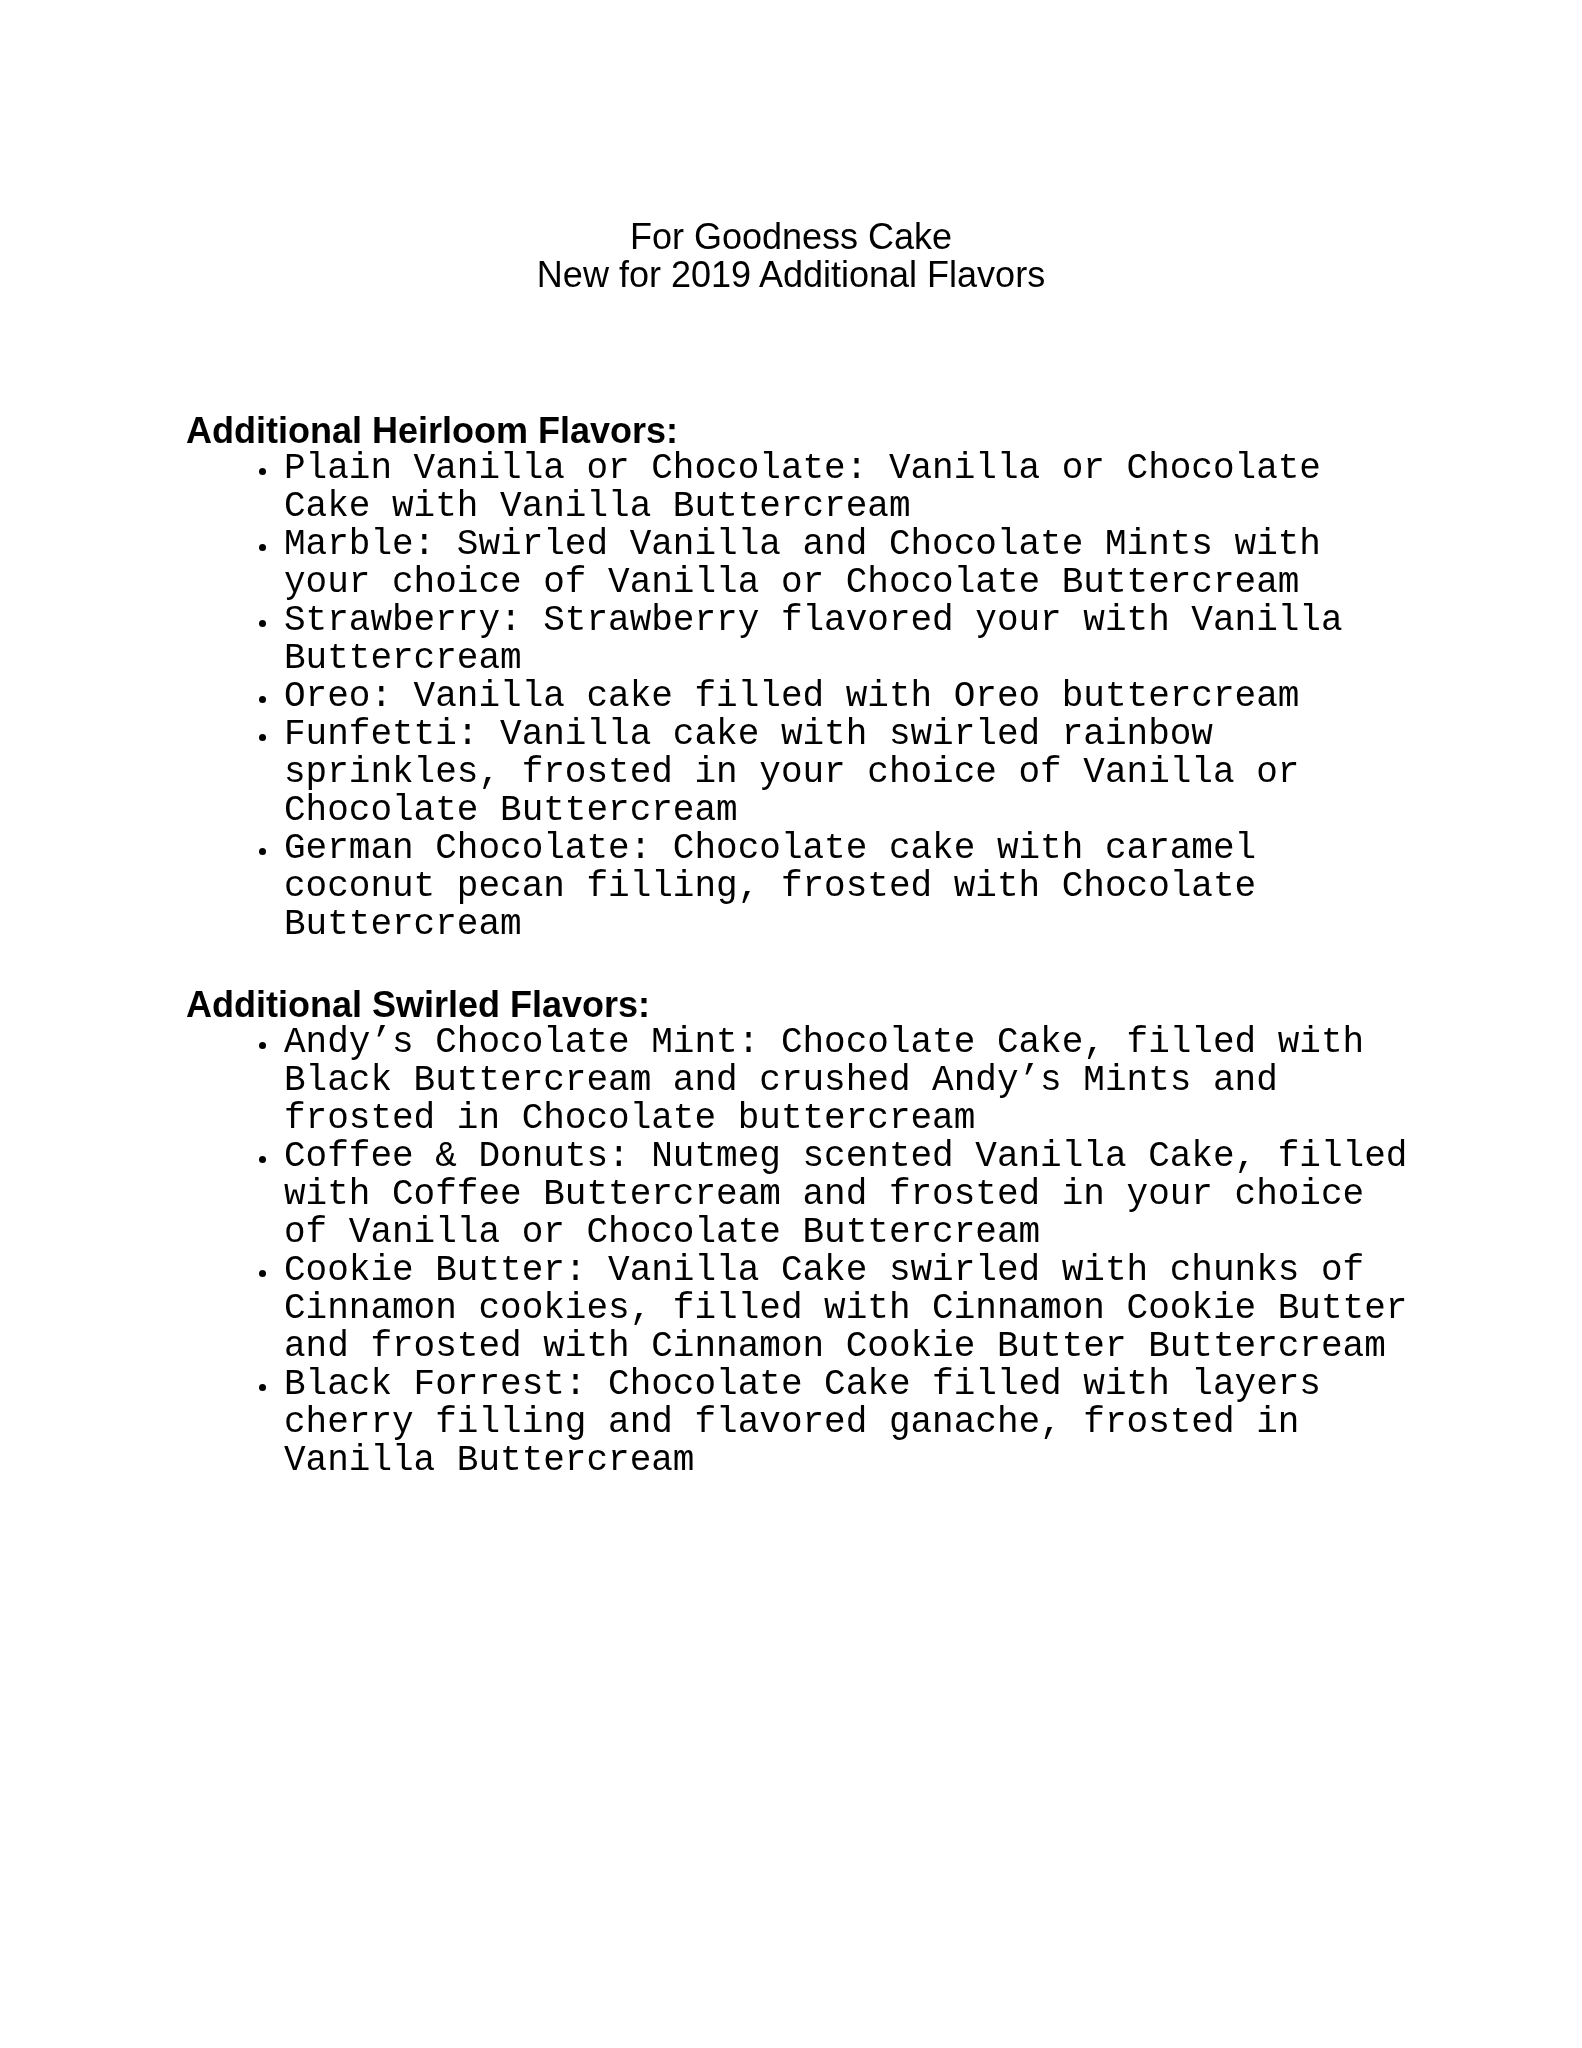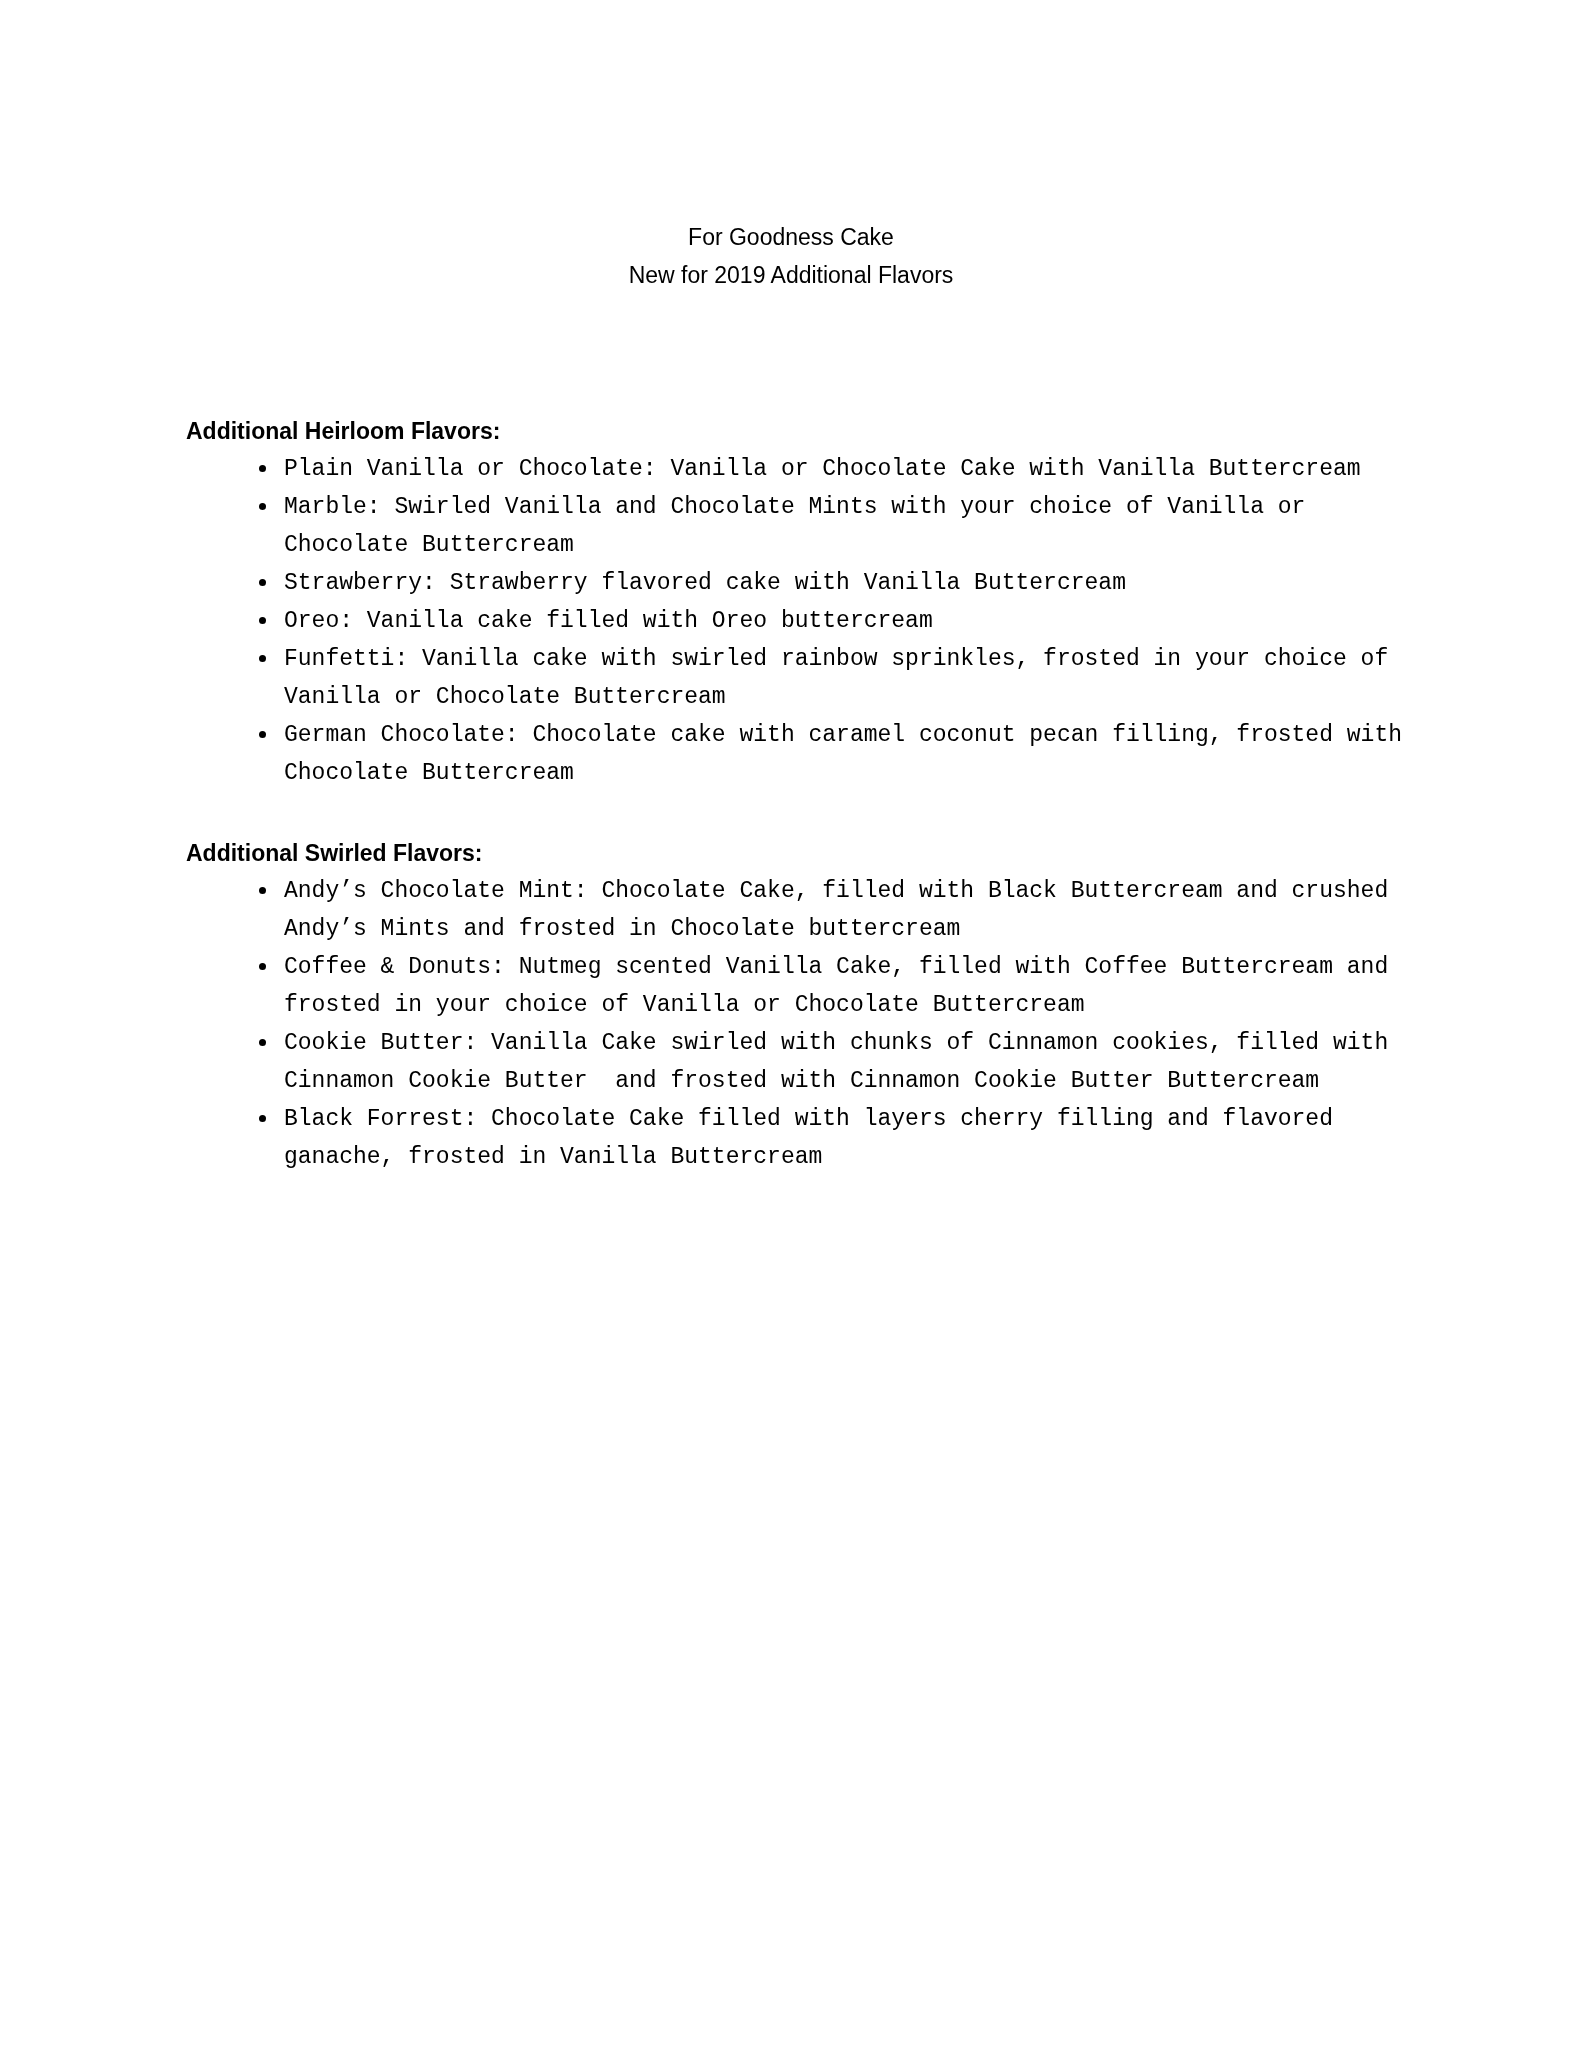--- a/index.html
+++ b/index.html
@@ -9,21 +9,21 @@
   }
   .page {
     position: relative;
     width: 1582px;
     height: 2048px;
     box-sizing: border-box;
     padding: 218px 160px 0 186px;
     background: #ffffff;
     color: #000000;
     font-family: "Liberation Sans", sans-serif;
-    font-size: 23px;
+    font-size: 36px;
     line-height: 38px;
     overflow: hidden;
   }
   .title-block {
     text-align: center;
     margin: 0 26px 0 0; 
   }
   .title-line {
     white-space: nowrap;
   }
@@ -61,21 +61,21 @@
     <div class="title-line">New for 2019 Additional Flavors</div>
   </header>
 
   <div class="title-spacer"></div>
 
   <section class="flavor-section">
     <div class="section-heading">Additional Heirloom Flavors:</div>
     <ul class="flavor-list">
       <li>Plain Vanilla or Chocolate: Vanilla or Chocolate Cake with Vanilla Buttercream</li>
       <li>Marble: Swirled Vanilla and Chocolate Mints with your choice of Vanilla or Chocolate Buttercream</li>
-      <li>Strawberry: Strawberry flavored cake with Vanilla Buttercream</li>
+      <li>Strawberry: Strawberry flavored your with Vanilla Buttercream</li>
       <li>Oreo: Vanilla cake filled with Oreo buttercream</li>
       <li>Funfetti: Vanilla cake with swirled rainbow sprinkles, frosted in your choice of Vanilla or Chocolate Buttercream</li>
       <li>German Chocolate: Chocolate cake with caramel coconut pecan filling, frosted with Chocolate Buttercream</li>
     </ul>
   </section>
 
   <section class="flavor-section section-gap">
     <div class="section-heading">Additional Swirled Flavors:</div>
     <ul class="flavor-list">
       <li>Andy’s Chocolate Mint: Chocolate Cake, filled with Black Buttercream and crushed Andy’s Mints and frosted in Chocolate buttercream</li>

